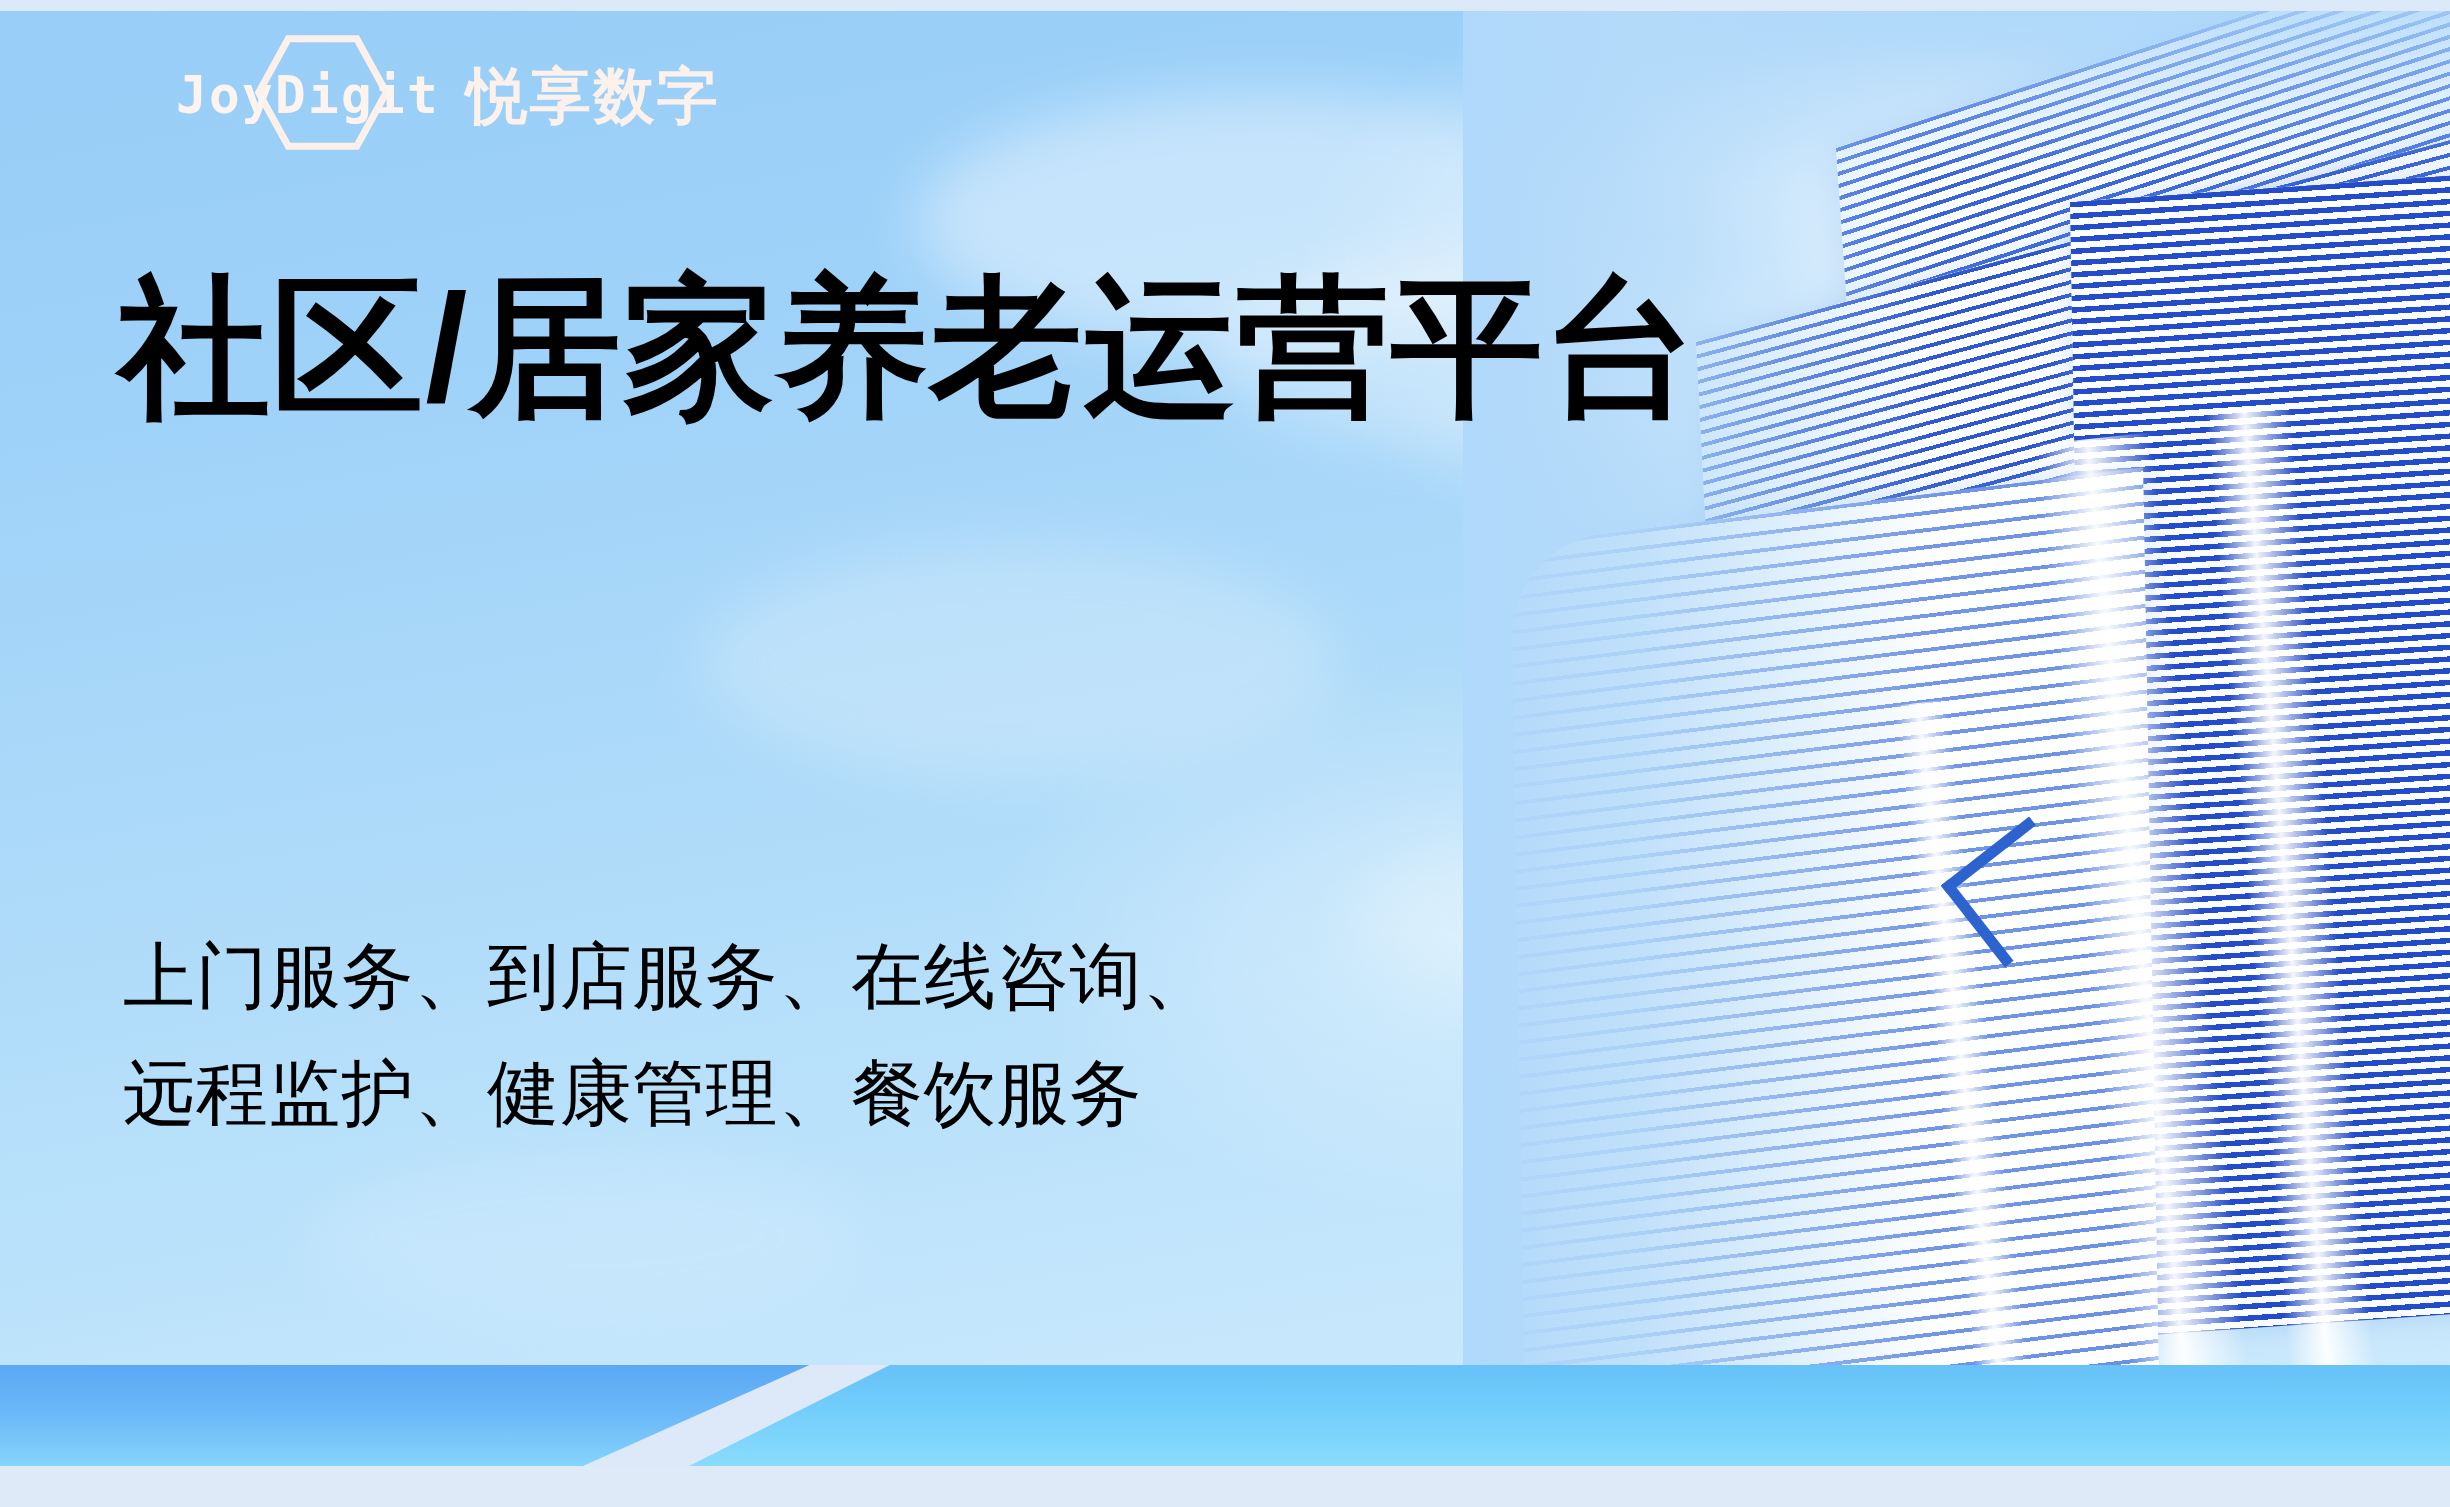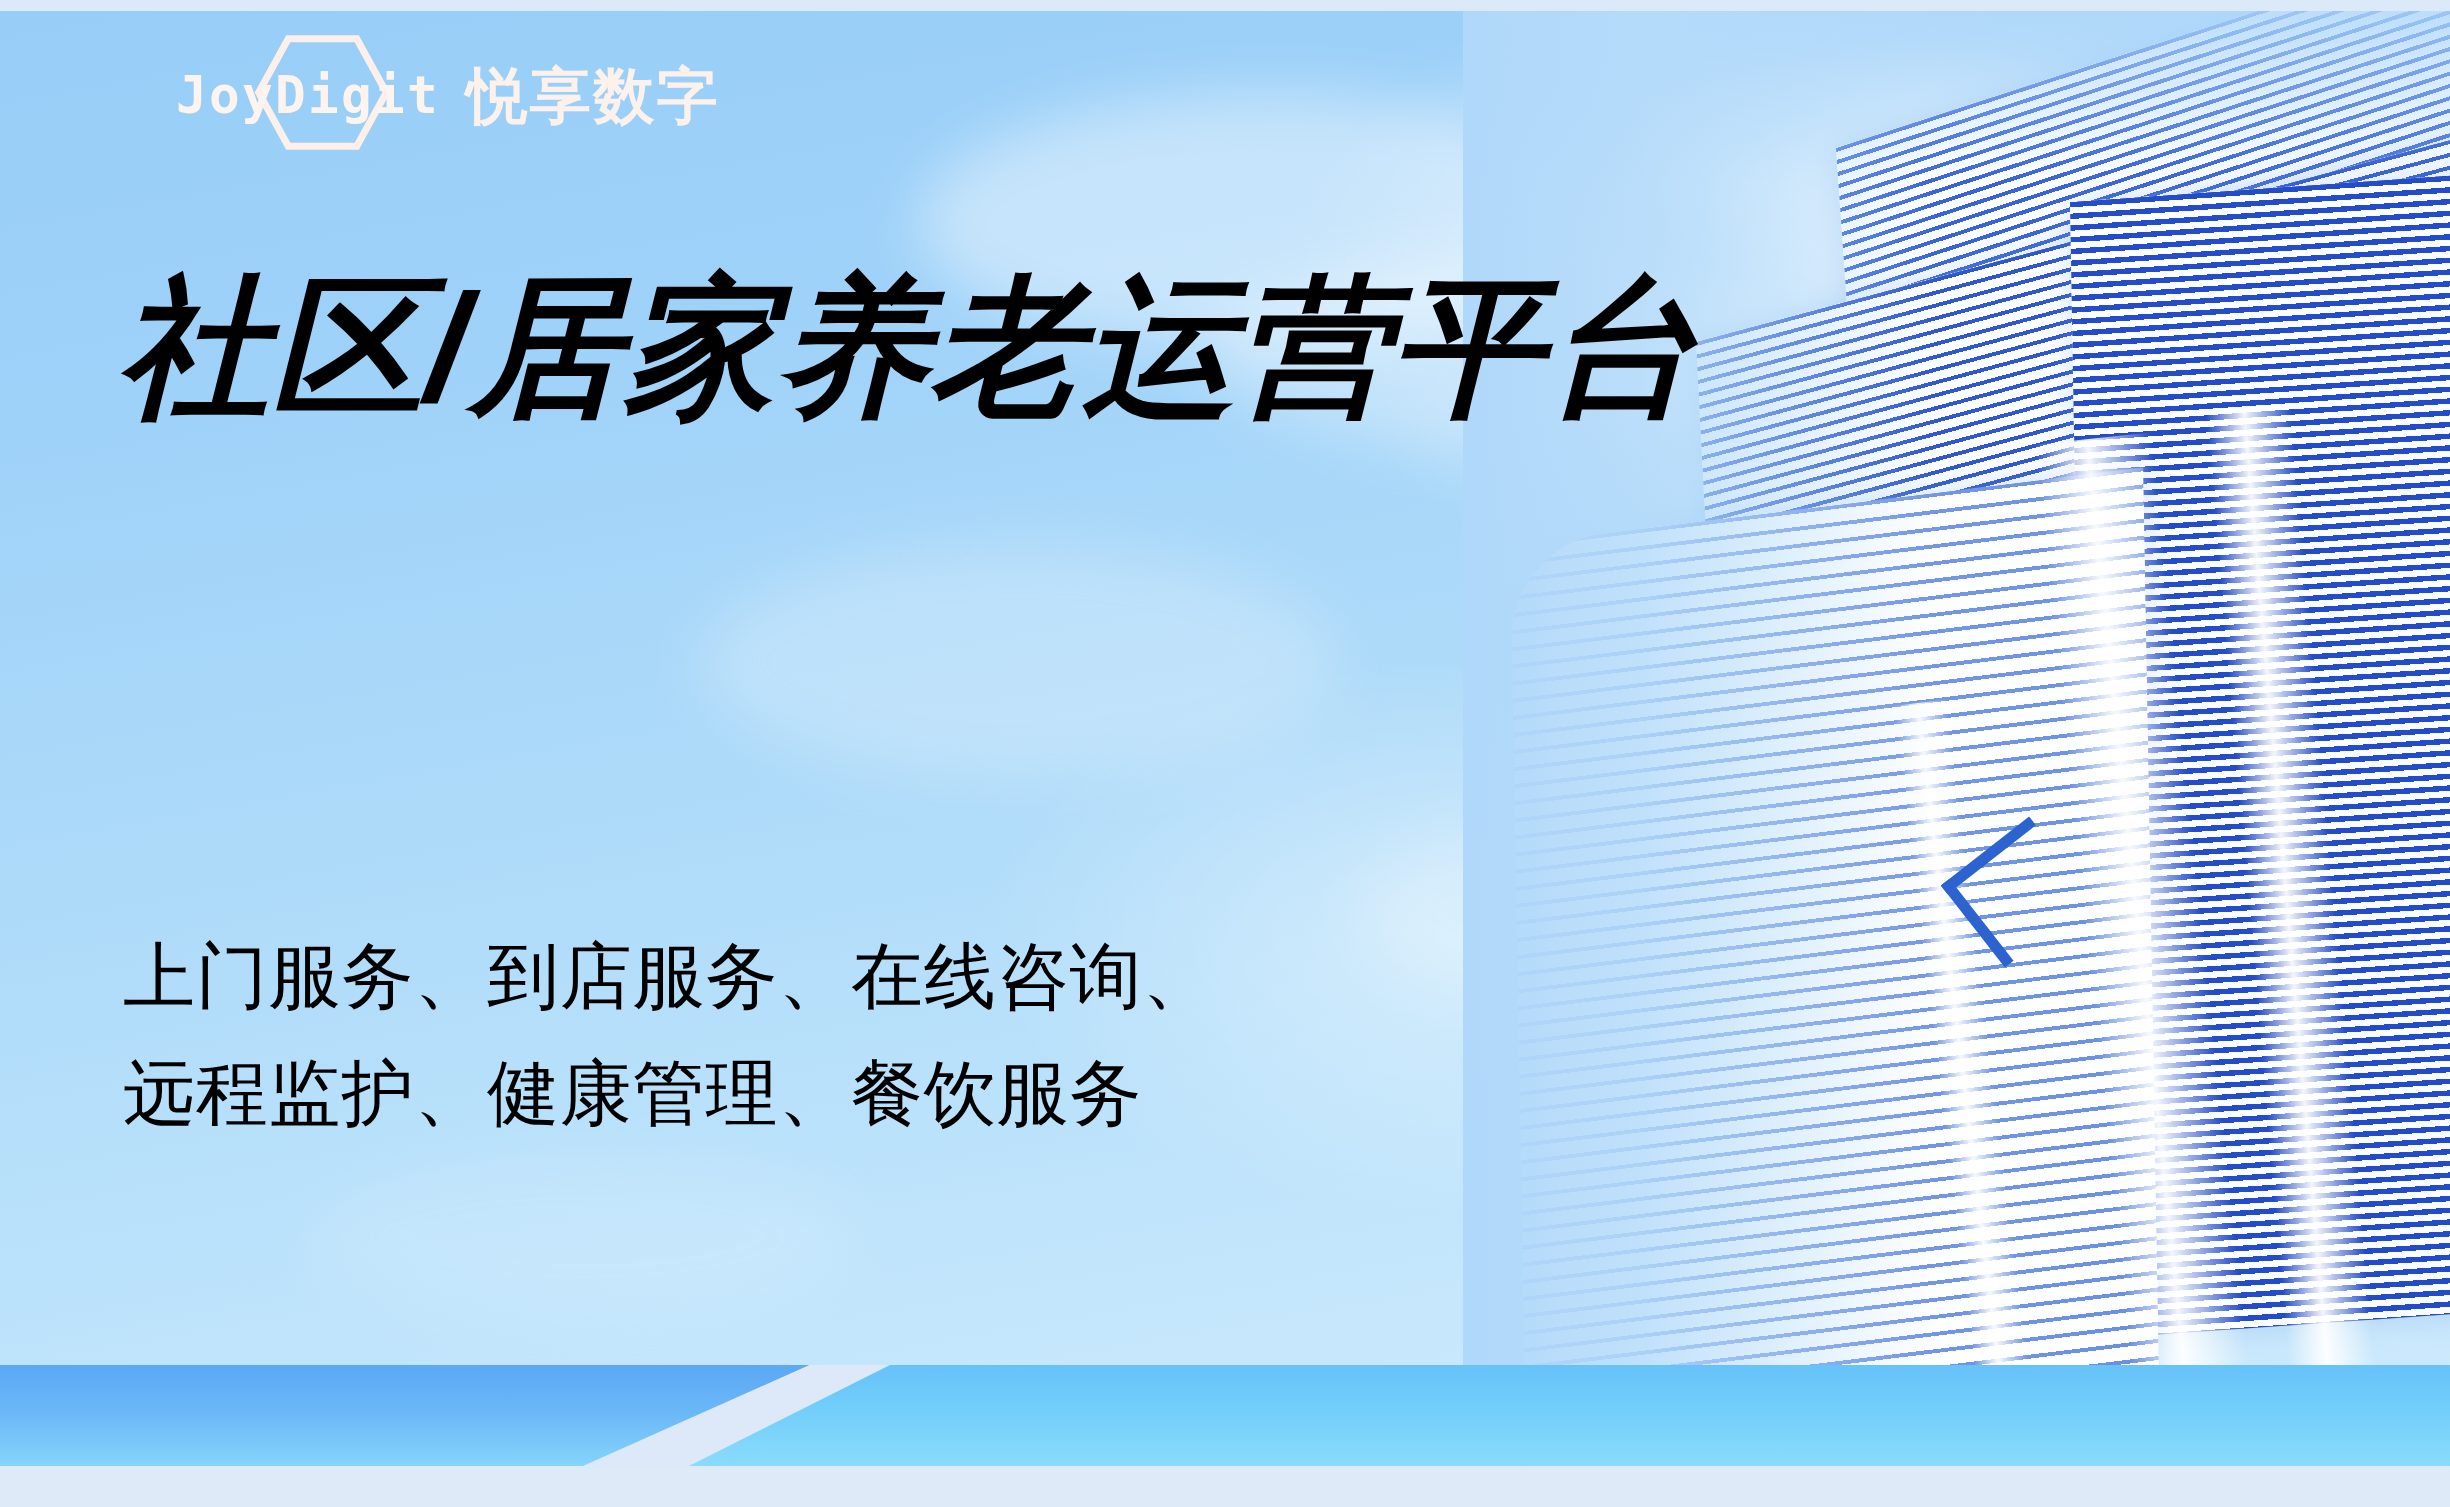--- a/index.html
+++ b/index.html
@@ -188,21 +188,20 @@
   .headline {
     position: absolute;
     left: 118px; top: 268px;
     z-index: 22;
     font-size: 152px;
     font-weight: 900;
     color: #000000;
     letter-spacing: 1.6px;
     line-height: 1.05;
     white-space: nowrap;
-    font-style: italic;
   }
 
   
   .subheading {
     position: absolute;
     left: 148px; top: 766px;
     z-index: 22;
     font-size: 67px;
     font-weight: 900;
     color: #1765b5;

